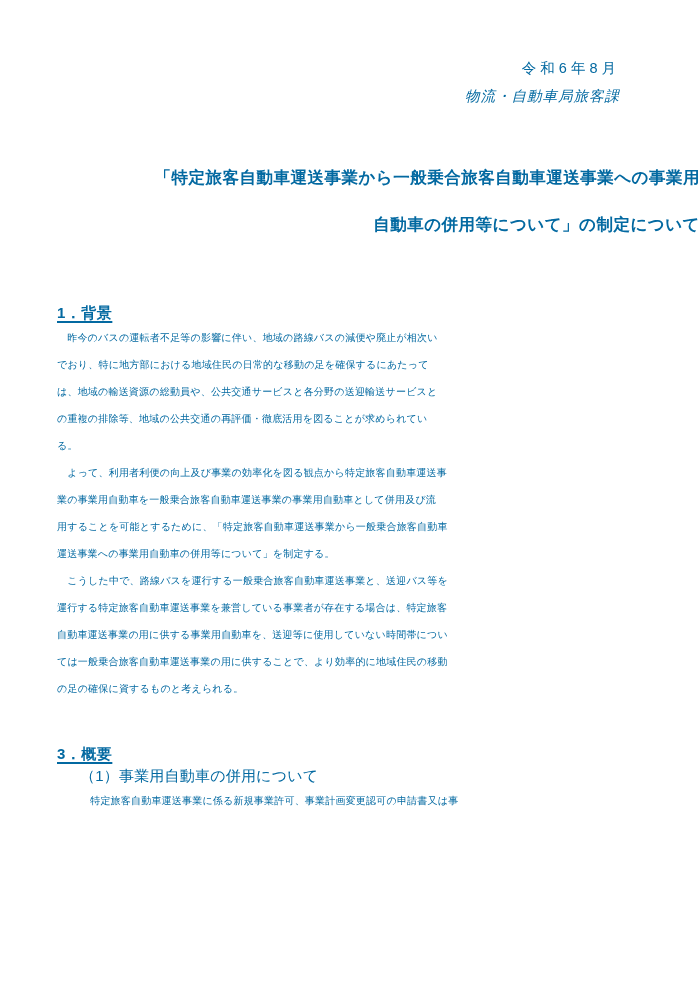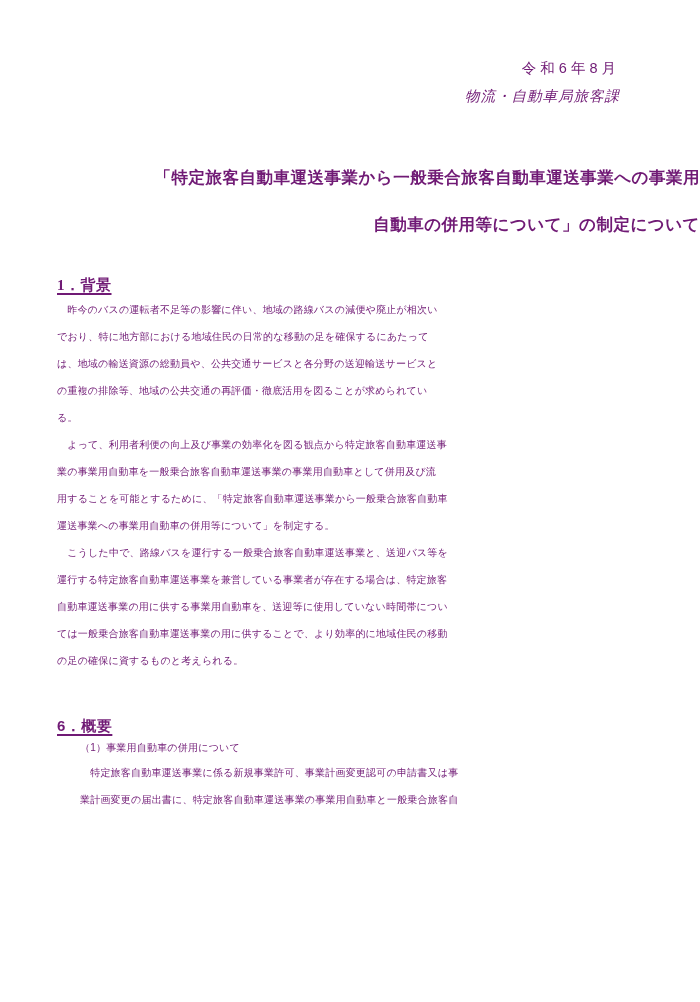--- a/index.html
+++ b/index.html
@@ -7,21 +7,21 @@
     padding: 0;
     background: #ffffff;
   }
   .page {
     position: relative;
     width: 700px;
     height: 820px;
     background: #ffffff;
     overflow: hidden;
     font-family: "Liberation Sans", sans-serif;
-    color: #701a75;
+    color: #0369a1;
     box-sizing: border-box;
   }
   .doc-header {
     padding-top: 54px;
     padding-right: 80px;
     text-align: right;
     font-size: 14.5px;
     line-height: 28px;
     font-weight: 500;
   }
@@ -39,22 +39,21 @@
     font-size: 16.5px;
     line-height: 47px;
     letter-spacing: 0.5px;
     white-space: pre-line;
   }
   .section {
     margin-left: 57px;
     margin-right: 54px;
   }
   .section-1 {
-    margin-top: 26px;
-    font-family: Liberation Serif, serif;
+    margin-top: 54px;
   }
   .section-2 {
     margin-top: 41px;
   }
   .section-heading {
     font-size: 15px;
     font-weight: bold;
     line-height: 22px;
     letter-spacing: 0.5px;
     display: inline-block;
@@ -63,21 +62,21 @@
     text-decoration-thickness: 1.5px;
   }
   .body-text {
     font-size: 10px;
     line-height: 27px;
     letter-spacing: 0.2px;
     white-space: pre-line;
     margin: 0;
   }
   .subheading {
-    font-size: 10px;
+    font-size: 15px;
     line-height: 21.8px;
     letter-spacing: 0.2px;
     margin-left: 23px;
     white-space: pre-line;
   }
   .indented-block {
     margin-left: 23px;
   }
 </style>
 </head>
@@ -108,21 +107,21 @@
 運送事業への事業用自動車の併用等について」を制定する。</p>
     <p class="body-text">　こうした中で、路線バスを運行する一般乗合旅客自動車運送事業と、送迎バス等を
 運行する特定旅客自動車運送事業を兼営している事業者が存在する場合は、特定旅客
 自動車運送事業の用に供する事業用自動車を、送迎等に使用していない時間帯につい
 ては一般乗合旅客自動車運送事業の用に供することで、より効率的に地域住民の移動
 の足の確保に資するものと考えられる。</p>
   </div>
 
   <div class="section section-2">
     <div>
-      <span class="section-heading">6．概要</span>
+      <span class="section-heading">3．概要</span>
     </div>
     <div class="subheading">（1）事業用自動車の併用について</div>
     <p class="body-text indented-block">　特定旅客自動車運送事業に係る新規事業許可、事業計画変更認可の申請書又は事
 業計画変更の届出書に、特定旅客自動車運送事業の事業用自動車と一般乗合旅客自
 動車運送事業（一般乗合旅客自動車運送事業における他の運行の態様を含む。以下
 同じ。）に係る事業用自動車との兼営営業所における併用を行う旨が明記された場
 合には、特定旅客自動車運送事業及び一般乗合旅客自動車運送事業の事業計画（一
 般乗合旅客自動車運送事業にあっては運行計画を含む。以下同じ。）の遂行に支障
 のない場合に認め、申請どおり許可、認可を行うほか、届出を受け付けることとす
 る。</p>

